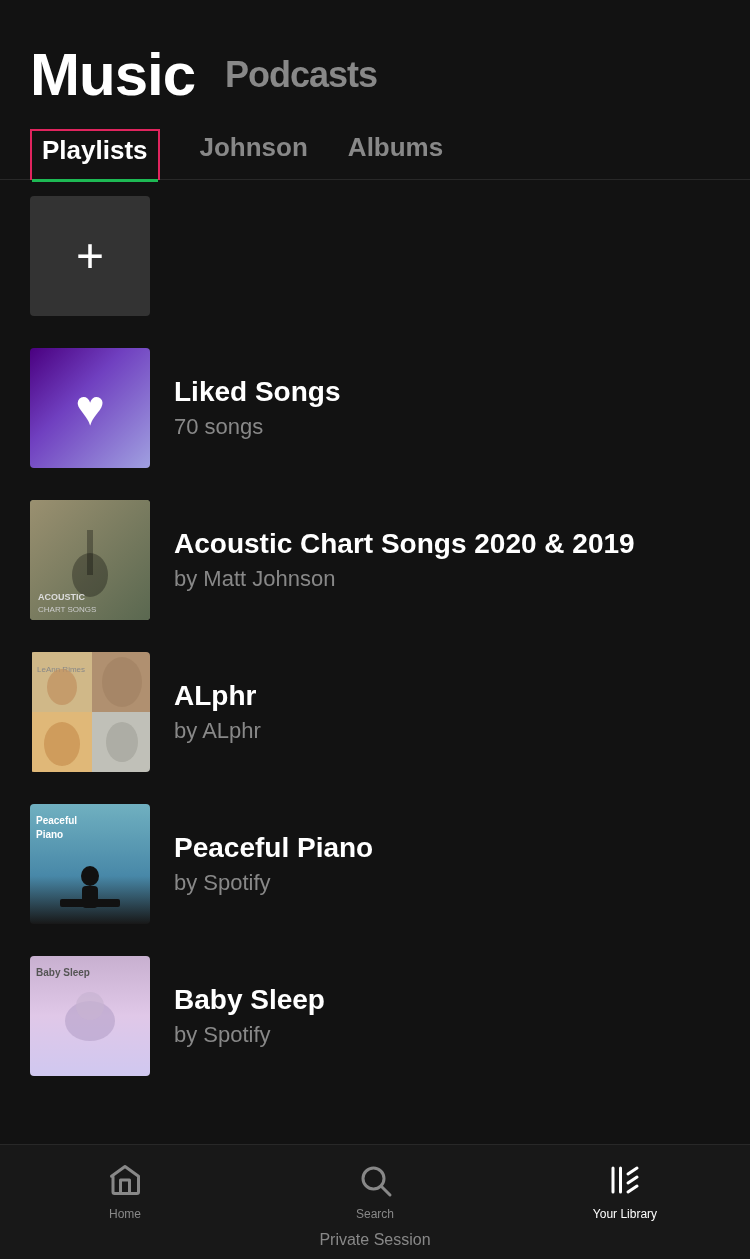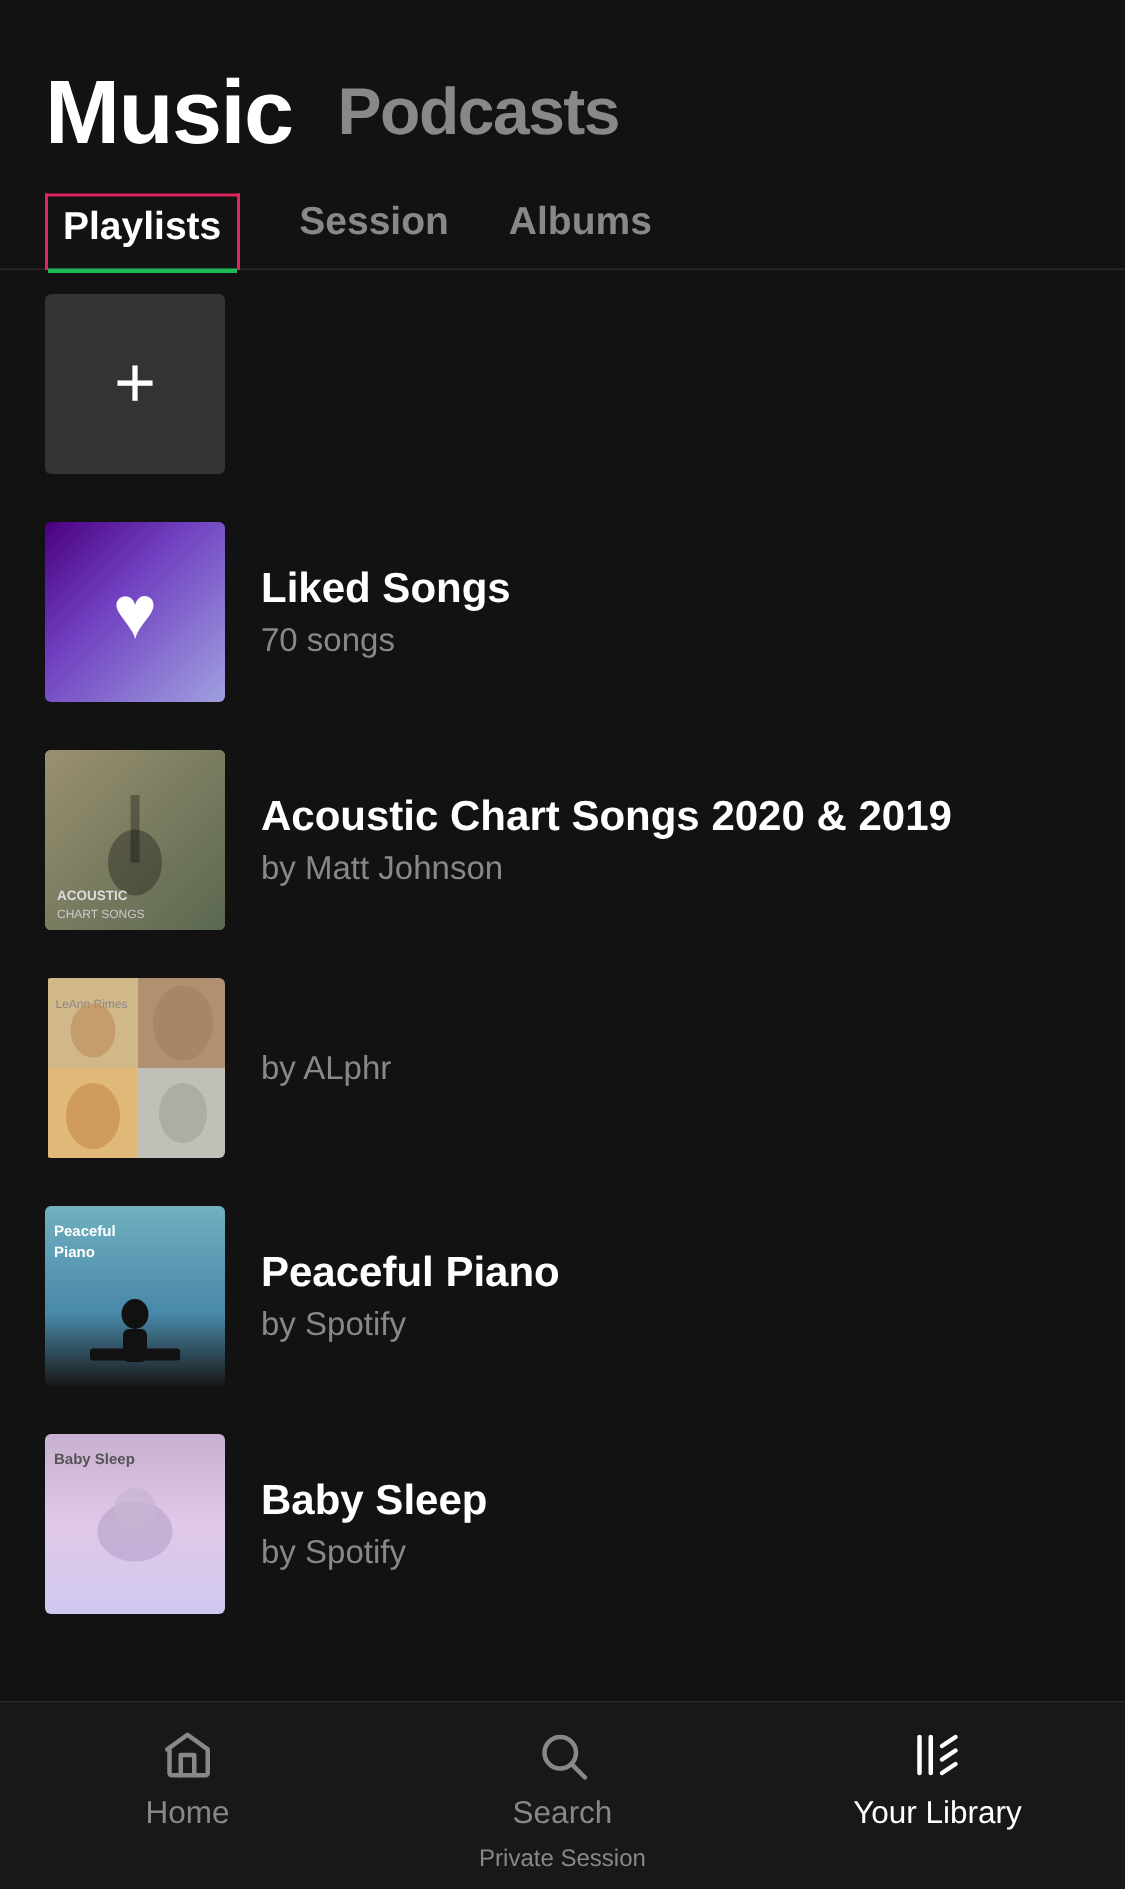--- a/index.html
+++ b/index.html
@@ -21,21 +21,21 @@
       padding: 40px 30px 10px 30px;
       gap: 30px;
     }
     .header-music {
       font-size: 60px;
       font-weight: 900;
       color: #fff;
       letter-spacing: -1px;
     }
     .header-podcasts {
-      font-size: 44px;
+      font-size: 36px;
       font-weight: 700;
       color: #888;
       letter-spacing: -1px;
     }
 
     
     .tabs {
       display: flex;
       align-items: center;
       padding: 10px 30px 0 30px;
@@ -169,21 +169,21 @@
       min-width: 160px;
     }
     .nav-icon {
       width: 42px;
       height: 42px;
       display: flex;
       align-items: center;
       justify-content: center;
     }
     .nav-label {
-      font-size: 21px;
+      font-size: 12px;
       color: #888;
     }
     .nav-label.active {
       color: #fff;
     }
     .private-session {
       text-align: center;
       font-size: 16px;
       color: #888;
       padding: 4px 0 10px 0;
@@ -205,21 +205,21 @@
 </head>
 <body>
 
 <div class="header">
   <span class="header-music">Music</span>
   <span class="header-podcasts">Podcasts</span>
 </div>
 
 <div class="tabs">
   <span class="tab active">Playlists</span>
-  <span class="tab">Session</span>
+  <span class="tab">Johnson</span>
   <span class="tab">Albums</span>
 </div>
 
 <div class="playlist-list">
 
   <div class="playlist-item">
     <div class="playlist-thumb create-thumb">
       <span class="plus">+</span>
     </div>
   </div>
@@ -277,20 +277,21 @@
           <rect width="60" height="60" fill="#e0b878"></rect>
           <ellipse cx="30" cy="32" rx="18" ry="22" fill="#c89050" opacity="0.7"></ellipse>
         </svg>
         <svg width="60" height="60" viewBox="0 0 60 60">
           <rect width="60" height="60" fill="#c0c0b8"></rect>
           <ellipse cx="30" cy="30" rx="16" ry="20" fill="#a0a098" opacity="0.6"></ellipse>
         </svg>
       </div>
     </div>
     <div class="playlist-info">
+      <div class="playlist-name">ALphr</div>
       <div class="playlist-sub">by ALphr</div>
     </div>
   </div>
 
   <div class="playlist-item">
     <div class="playlist-thumb">
       <svg width="120" height="120" viewBox="0 0 120 120">
         <defs>
           <linearGradient id="pgrad" x1="0" y1="0" x2="0" y2="1">
             <stop offset="0%" stop-color="#70b0c0"></stop>

